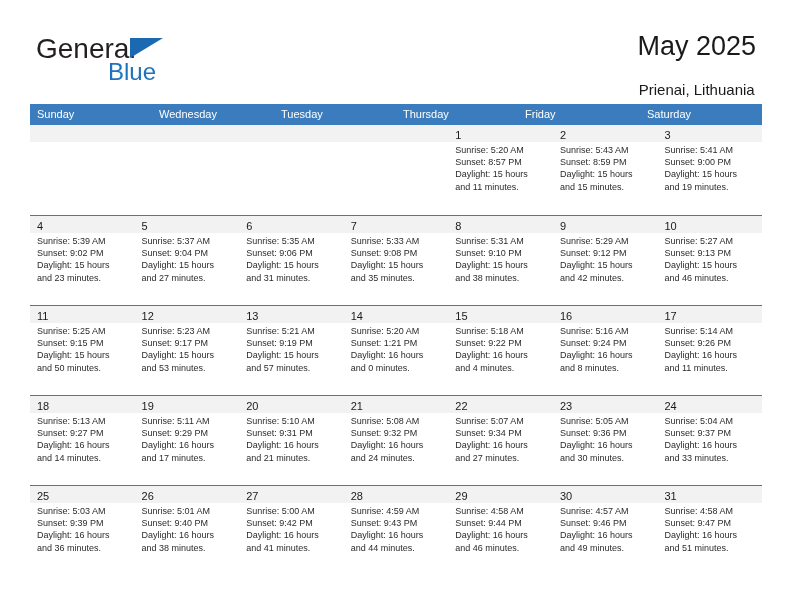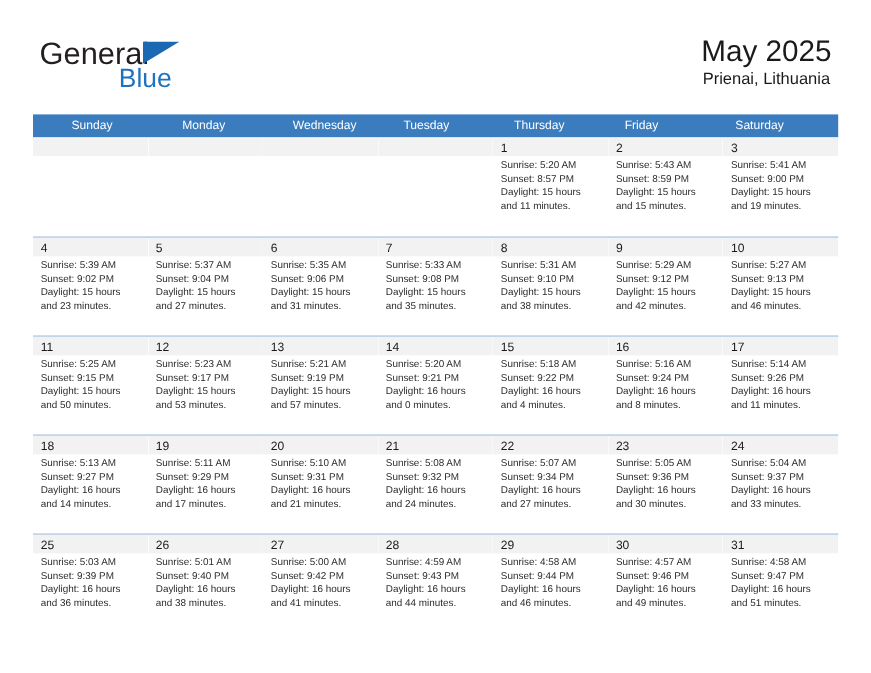--- a/index.html
+++ b/index.html
@@ -72,37 +72,36 @@
     font-size: 27px;
     color: #1a1a1a;
     line-height: 32px;
     font-family: "Liberation Sans", sans-serif;
     white-space: nowrap;
   }
   .cal-subtitle {
     font-size: 15px;
     color: #1a1a1a;
     line-height: 20px;
-    margin-top: 0;
+    margin-top: 18px;
     font-family: "Liberation Sans", sans-serif;
     white-space: nowrap;
   }
 
   
   .calendar {
     position: absolute;
     left: 30px;
     top: 104px;
     width: 732px;
   }
   .dow-row {
     display: flex;
     background: #3a7cbe;
     height: 21px;
-    padding-left: 28px;
   }
   .dow-cell {
     flex: 1 1 0;
     color: #ffffff;
     font-size: 11px;
     line-height: 21px;
     padding-left: 7px;
     box-sizing: border-box;
     font-family: "Liberation Sans", sans-serif;
     white-space: nowrap;
@@ -166,21 +165,20 @@
     <div class="title-block">
       <div class="cal-title">May 2025</div>
       <div class="cal-subtitle">Prienai, Lithuania</div>
     </div>
 
   </div>
 
   <div class="calendar">
     <div class="dow-row">
         <div class="dow-cell">Sunday</div>
-        <div class="dow-cell">Monday</div>
         <div class="dow-cell">Wednesday</div>
         <div class="dow-cell">Tuesday</div>
         <div class="dow-cell">Thursday</div>
         <div class="dow-cell">Friday</div>
         <div class="dow-cell">Saturday</div>
       </div>
     <div id="weeks-container">
         <div class="week-row">
           <div class="day-cell empty">
             <div class="day-num-band"><span class="day-num"></span></div>
@@ -312,21 +310,21 @@
               <div>Sunrise: 5:21 AM</div>
               <div>Sunset: 9:19 PM</div>
               <div>Daylight: 15 hours</div>
               <div>and 57 minutes.</div>
             </div>
           </div>
           <div class="day-cell">
             <div class="day-num-band"><span class="day-num">14</span></div>
             <div class="day-info">
               <div>Sunrise: 5:20 AM</div>
-              <div>Sunset: 9:21 PM</div>
+              <div>Sunset: 1:21 PM</div>
               <div>Daylight: 16 hours</div>
               <div>and 0 minutes.</div>
             </div>
           </div>
           <div class="day-cell">
             <div class="day-num-band"><span class="day-num">15</span></div>
             <div class="day-info">
               <div>Sunrise: 5:18 AM</div>
               <div>Sunset: 9:22 PM</div>
               <div>Daylight: 16 hours</div>

